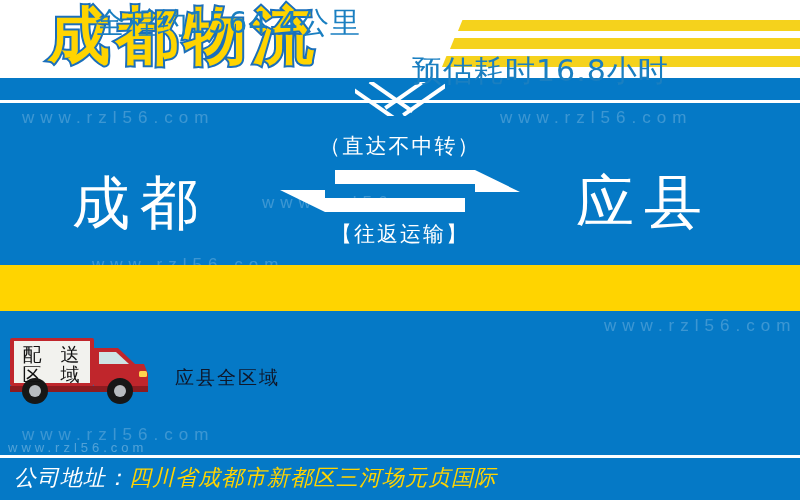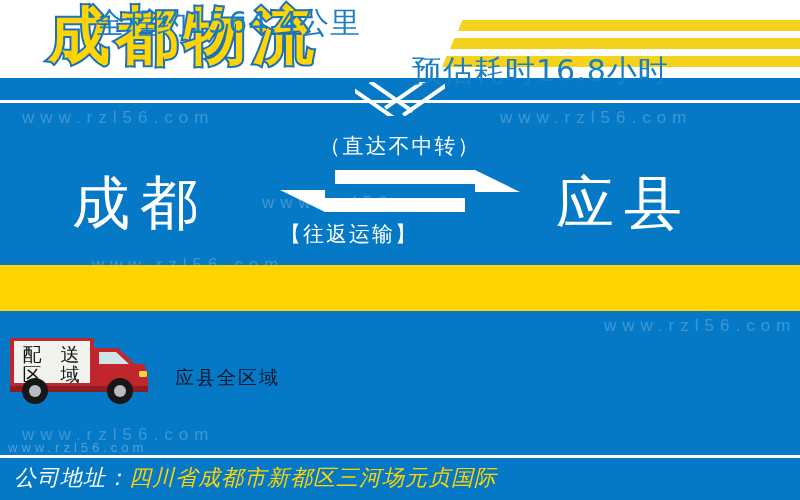--- a/index.html
+++ b/index.html
@@ -73,32 +73,32 @@
   .wm-7{left:8px;top:440px;font-size:13px;letter-spacing:4px;opacity:.3;}
 
   
   .city{
     position:absolute;top:168px;
     font-size:58px;color:#ffffff;letter-spacing:10px;white-space:nowrap;
     font-family:"DejaVu Sans","Liberation Sans",sans-serif;
     line-height:70px;
   }
   .city-from{left:72px;}
-  .city-to{left:556px;}
+  .city-to{left:576px;font-family:Liberation Serif, serif;}
 
   .mid{
     position:absolute;left:280px;top:132px;width:240px;height:120px;
   }
   .mid-top{
     position:absolute;left:0;top:0;width:240px;text-align:center;
     font-size:21px;color:#ffffff;letter-spacing:2px;white-space:nowrap;
     font-family:"DejaVu Sans","Liberation Sans",sans-serif;
   }
   .mid-bottom{
-    position:absolute;left:0;top:88px;width:240px;
+    position:absolute;left:0;top:88px;width:240px;text-align:center;
     font-size:21px;color:#ffffff;letter-spacing:2px;white-space:nowrap;
     font-family:"DejaVu Sans","Liberation Sans",sans-serif;
   }
   .arrows{position:absolute;left:0;top:36px;width:240px;height:46px;}
   .arrows svg{display:block;}
 
   
   .yellow-band{
     position:absolute;left:0;top:265px;width:800px;height:46px;background:#ffd400;
   }

